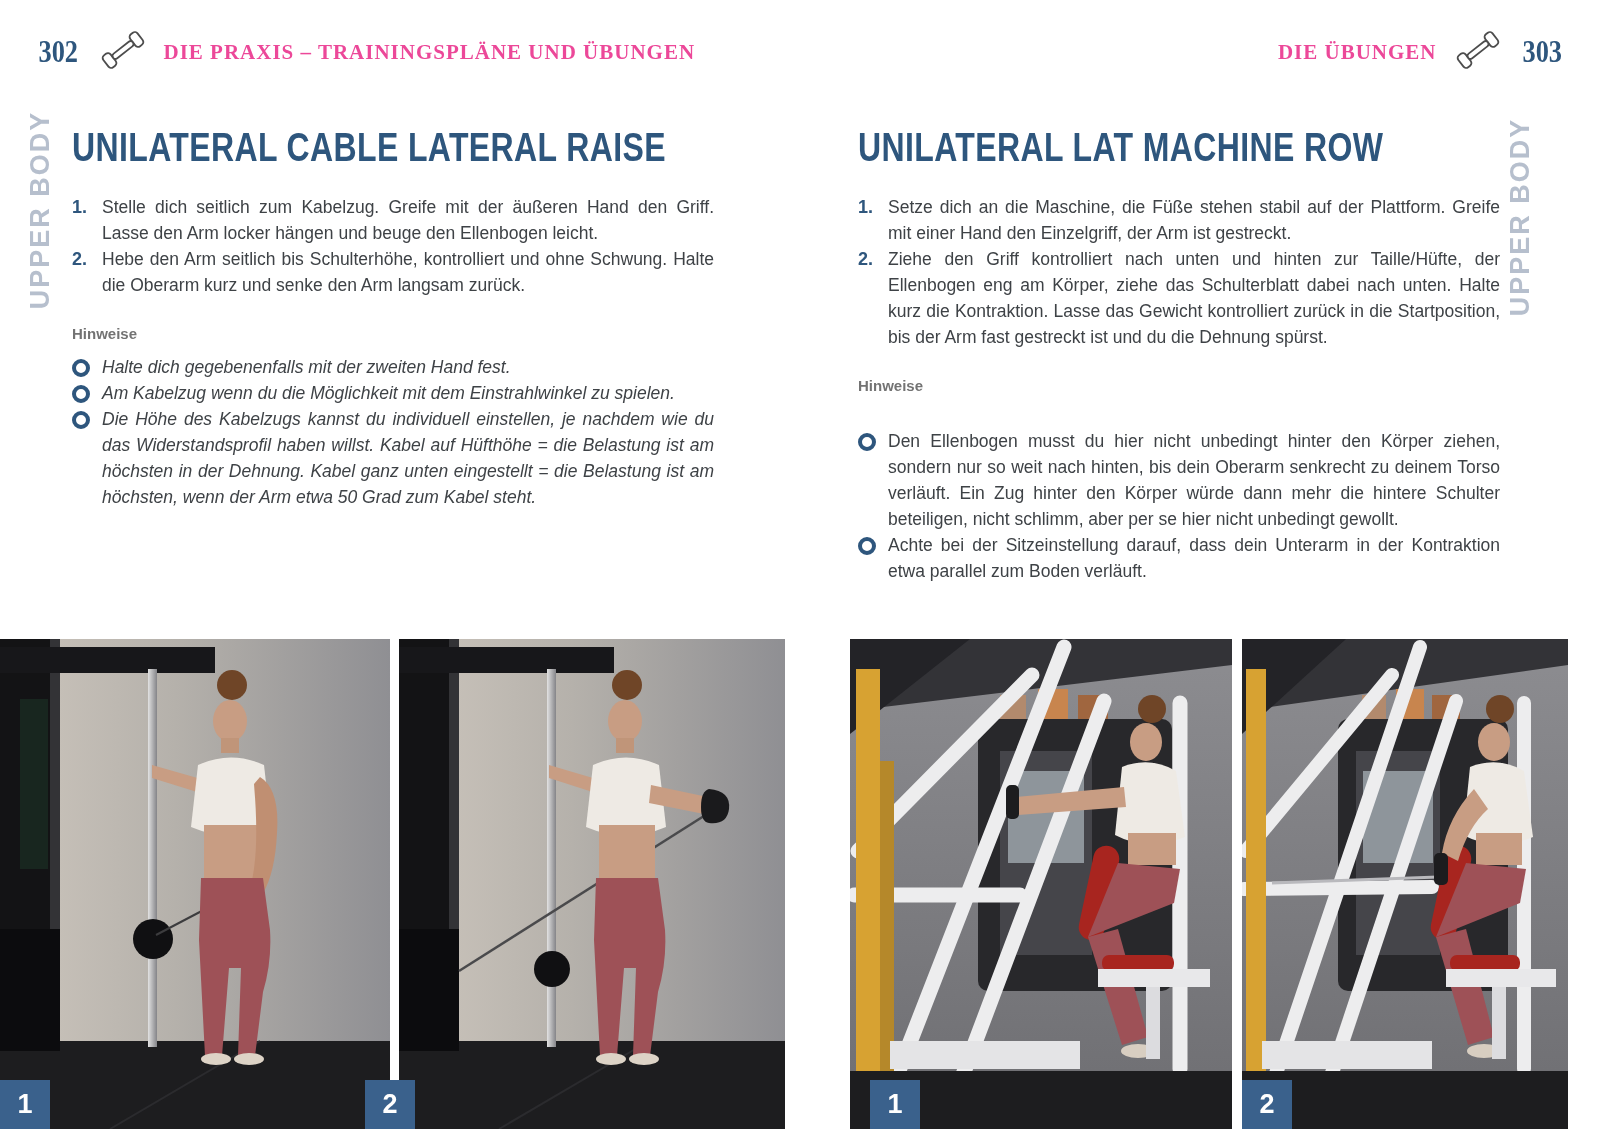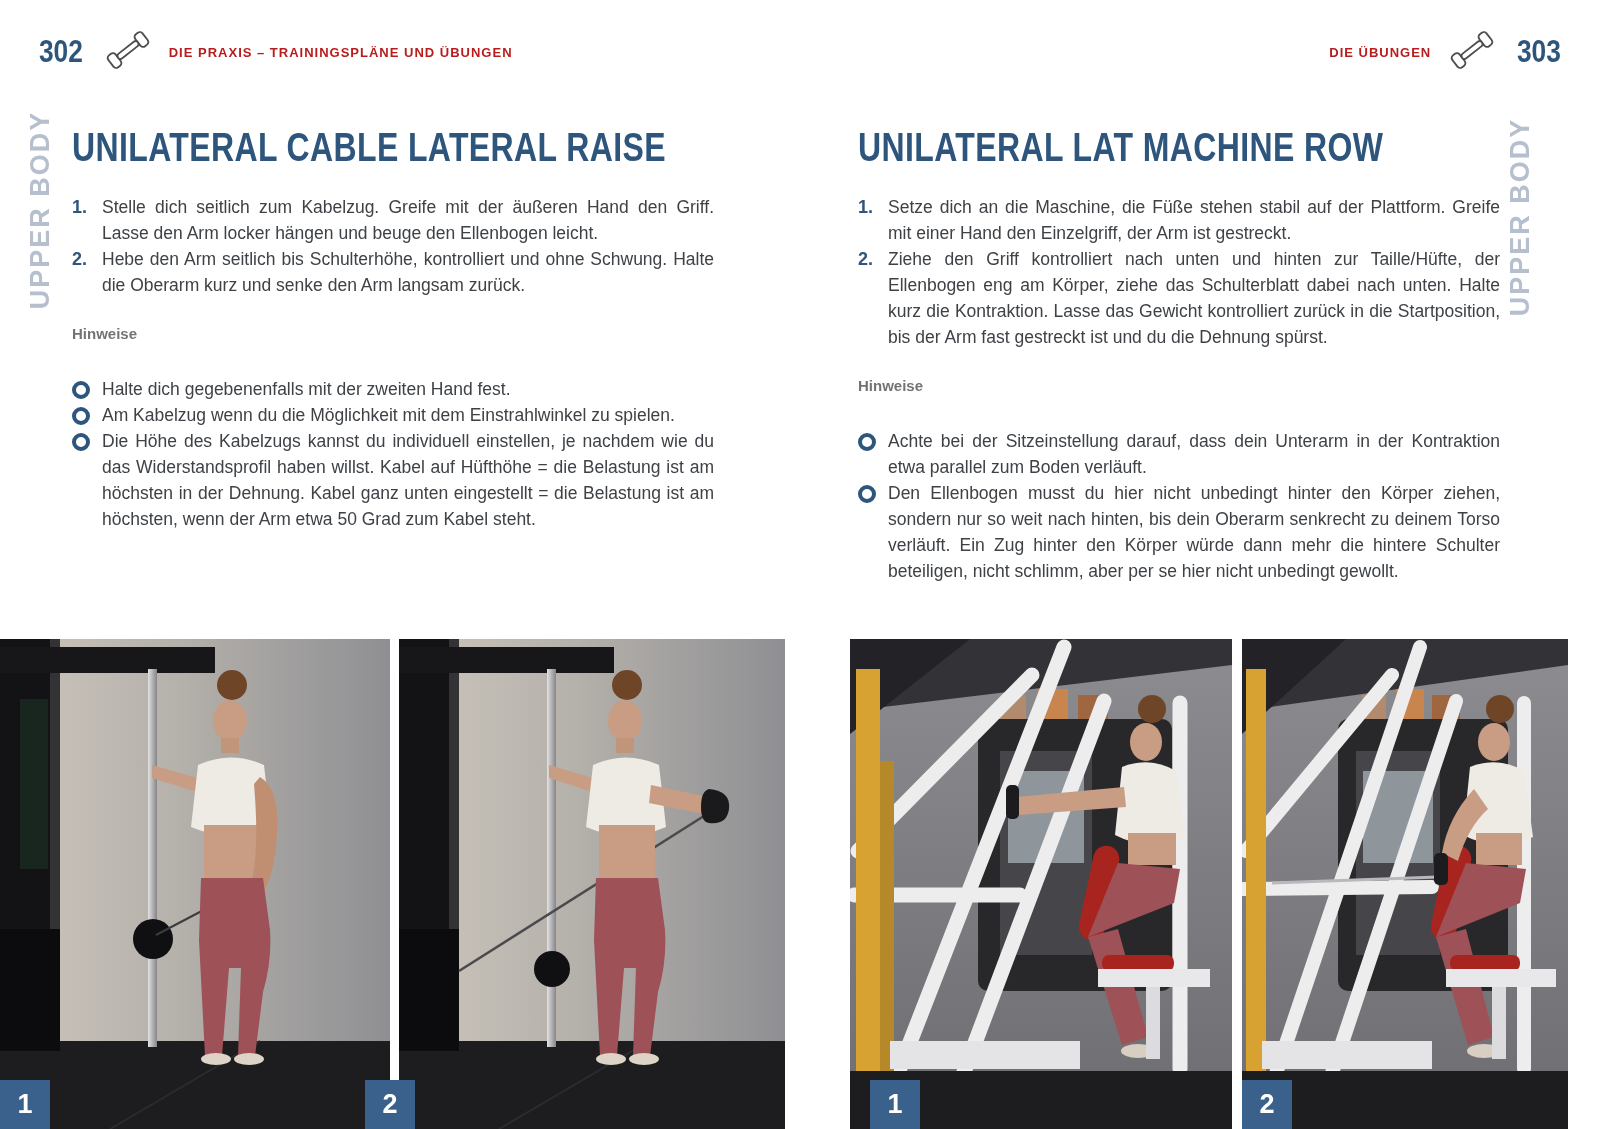--- a/index.html
+++ b/index.html
@@ -1,23 +1,23 @@
 <!DOCTYPE html>
 <html><head>
 <meta charset="utf-8">
 <style>
   html,body{margin:0;padding:0;background:#ffffff;}
   #page{position:relative;width:1600px;height:1129px;background:#ffffff;overflow:hidden;
         font-family:"Liberation Sans", sans-serif;}
   
-  .hdr{position:absolute;top:30px;height:44px;display:flex;align-items:center;gap:14px;}
+  .hdr{position:absolute;top:30px;height:44px;display:flex;align-items:center;gap:14px;font-family:Liberation Serif, serif;}
   .hdr-left{left:35px;}
   .hdr-right{right:35px;margin-left:32px;}
   .pagenum{font-weight:bold;font-size:31px;color:#2E567D;transform:scaleX(.85);transform-origin:center;}
-  .hdr-label{font-weight:bold;font-size:13px;letter-spacing:1px;color:#b91c1c;}
+  .hdr-label{font-weight:bold;font-size:21px;letter-spacing:1px;color:#ec4899;}
   
   .side-label{position:absolute;width:220px;height:34px;text-align:center;
       font-weight:bold;font-size:27px;letter-spacing:2px;color:#B6BFCD;
       transform:rotate(-90deg);transform-origin:center;}
   .side-left{left:-68px;top:193px;}
   .side-right{left:1412px;top:200px;}
   
   .ex-title{position:absolute;top:124px;white-space:nowrap;font-weight:bold;font-size:41px;
       color:#2E567D;transform:scaleX(.78);transform-origin:left top;letter-spacing:.5px;}
   .title-left{left:72px;}
@@ -88,21 +88,21 @@
       <span class="step-text">Stelle dich seitlich zum Kabelzug. Greife mit der äußeren Hand den Griff. Lasse den Arm locker hängen und beuge den Ellenbogen leicht.</span>
     </div>
     <div class="step">
       <span class="step-num">2.</span>
       <span class="step-text">Hebe den Arm seitlich bis Schulterhöhe, kontrolliert und ohne Schwung. Halte die Oberarm kurz und senke den Arm langsam zurück.</span>
     </div>
   </div>
 
   <div class="notes-heading" style="left:72px;top:325px;">Hinweise</div>
 
-  <div class="col col-l" style="top:376px;">
+  <div class="col col-l" style="top:354px;font-style:italic;">
     <div class="note">
       <span class="ring"></span>
       <span class="note-text">Halte dich gegebenenfalls mit der zweiten Hand fest.</span>
     </div>
     <div class="note">
       <span class="ring"></span>
       <span class="note-text">Am Kabelzug wenn du die Möglichkeit mit dem Einstrahlwinkel zu spielen.</span>
     </div>
     <div class="note">
       <span class="ring"></span>
@@ -121,25 +121,25 @@
       <span class="step-num">2.</span>
       <span class="step-text">Ziehe den Griff kontrolliert nach unten und hinten zur Taille/Hüfte, der Ellenbogen eng am Körper, ziehe das Schulterblatt dabei nach unten. Halte kurz die Kontraktion. Lasse das Gewicht kontrolliert zurück in die Startposition, bis der Arm fast gestreckt ist und du die Dehnung spürst.</span>
     </div>
   </div>
 
   <div class="notes-heading" style="left:858px;top:377px;">Hinweise</div>
 
   <div class="col col-r" style="top:428px;">
     <div class="note">
       <span class="ring"></span>
+      <span class="note-text">Den Ellenbogen musst du hier nicht unbedingt hinter den Körper ziehen, sondern nur so weit nach hinten, bis dein Oberarm senkrecht zu deinem Torso verläuft. Ein Zug hinter den Körper würde dann mehr die hintere Schulter beteiligen, nicht schlimm, aber per se hier nicht unbedingt gewollt.</span>
+    </div>
+    <div class="note">
+      <span class="ring"></span>
       <span class="note-text">Achte bei der Sitzeinstellung darauf, dass dein Unterarm in der Kontraktion etwa parallel zum Boden verläuft.</span>
-    </div>
-    <div class="note">
-      <span class="ring"></span>
-      <span class="note-text">Den Ellenbogen musst du hier nicht unbedingt hinter den Körper ziehen, sondern nur so weit nach hinten, bis dein Oberarm senkrecht zu deinem Torso verläuft. Ein Zug hinter den Körper würde dann mehr die hintere Schulter beteiligen, nicht schlimm, aber per se hier nicht unbedingt gewollt.</span>
     </div>
   </div>
 
   <div class="photo-strip strip-left">
 
     <div class="photo" style="left:0;width:390px;">
       <svg viewBox="0 0 390 490" preserveAspectRatio="none">
         <defs>
           <linearGradient id="wall1" x1="0" y1="0" x2="1" y2="0">
             <stop offset="0" stop-color="#cdc6bd"></stop>

